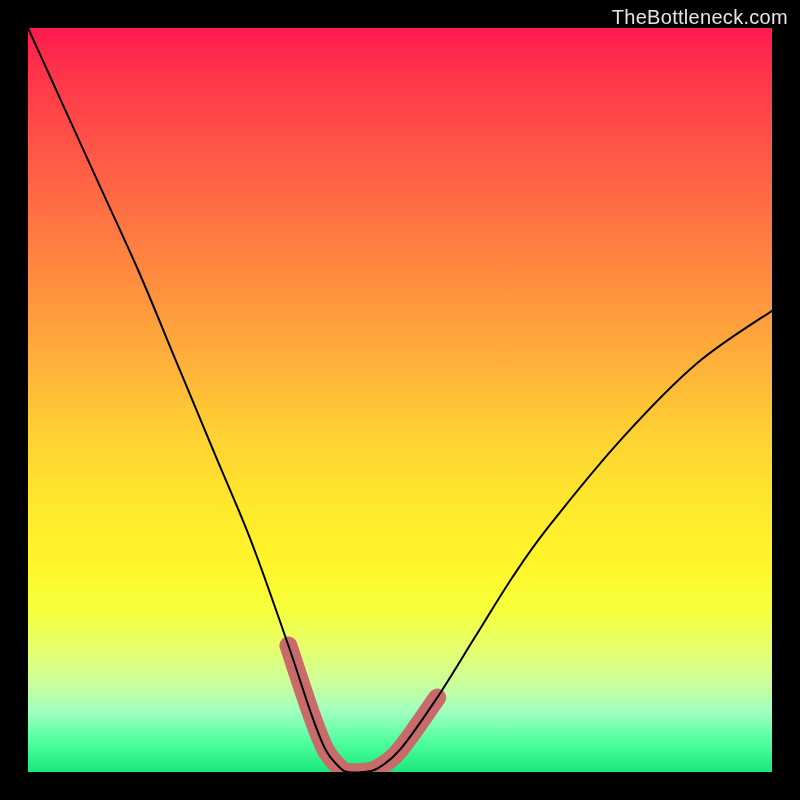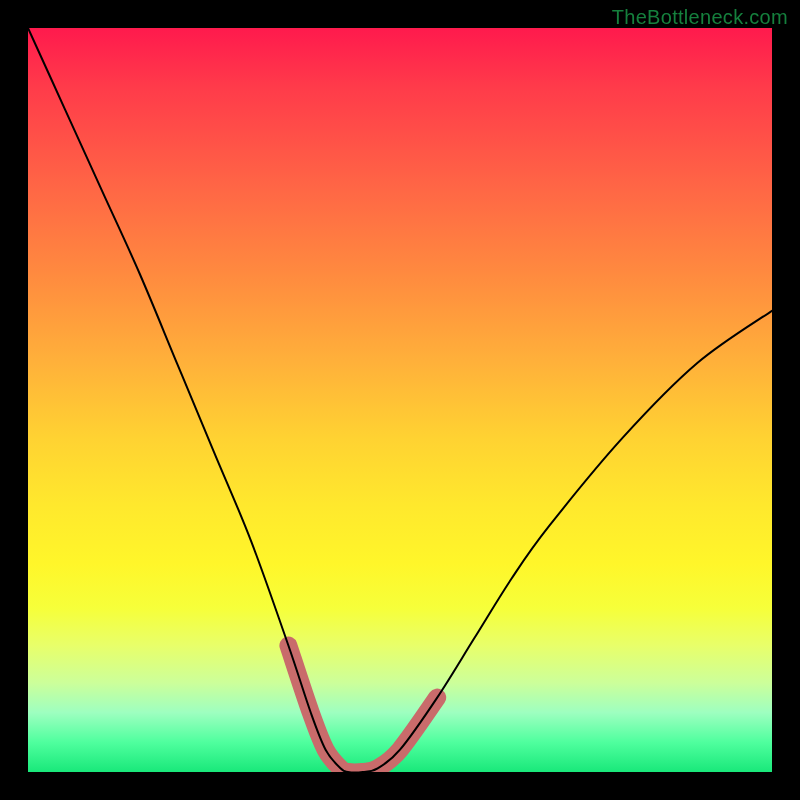--- a/index.html
+++ b/index.html
@@ -30,21 +30,21 @@
       #e8ff6a 83%,
       #ccff9a 88%,
       #9effc0 92%,
       #4fff9e 96%,
       #19e87a 100%);
   }
   .watermark {
     position: absolute;
     top: 6px;
     right: 12px;
-    color: #15803d;
+    color: #e5e5e5;
     font-size: 20px;
     letter-spacing: 0.3px;
     z-index: 20;
     user-select: none;
   }
   svg.curve {
     position: absolute;
     left: 0;
     top: 0;
     width: 744px;

